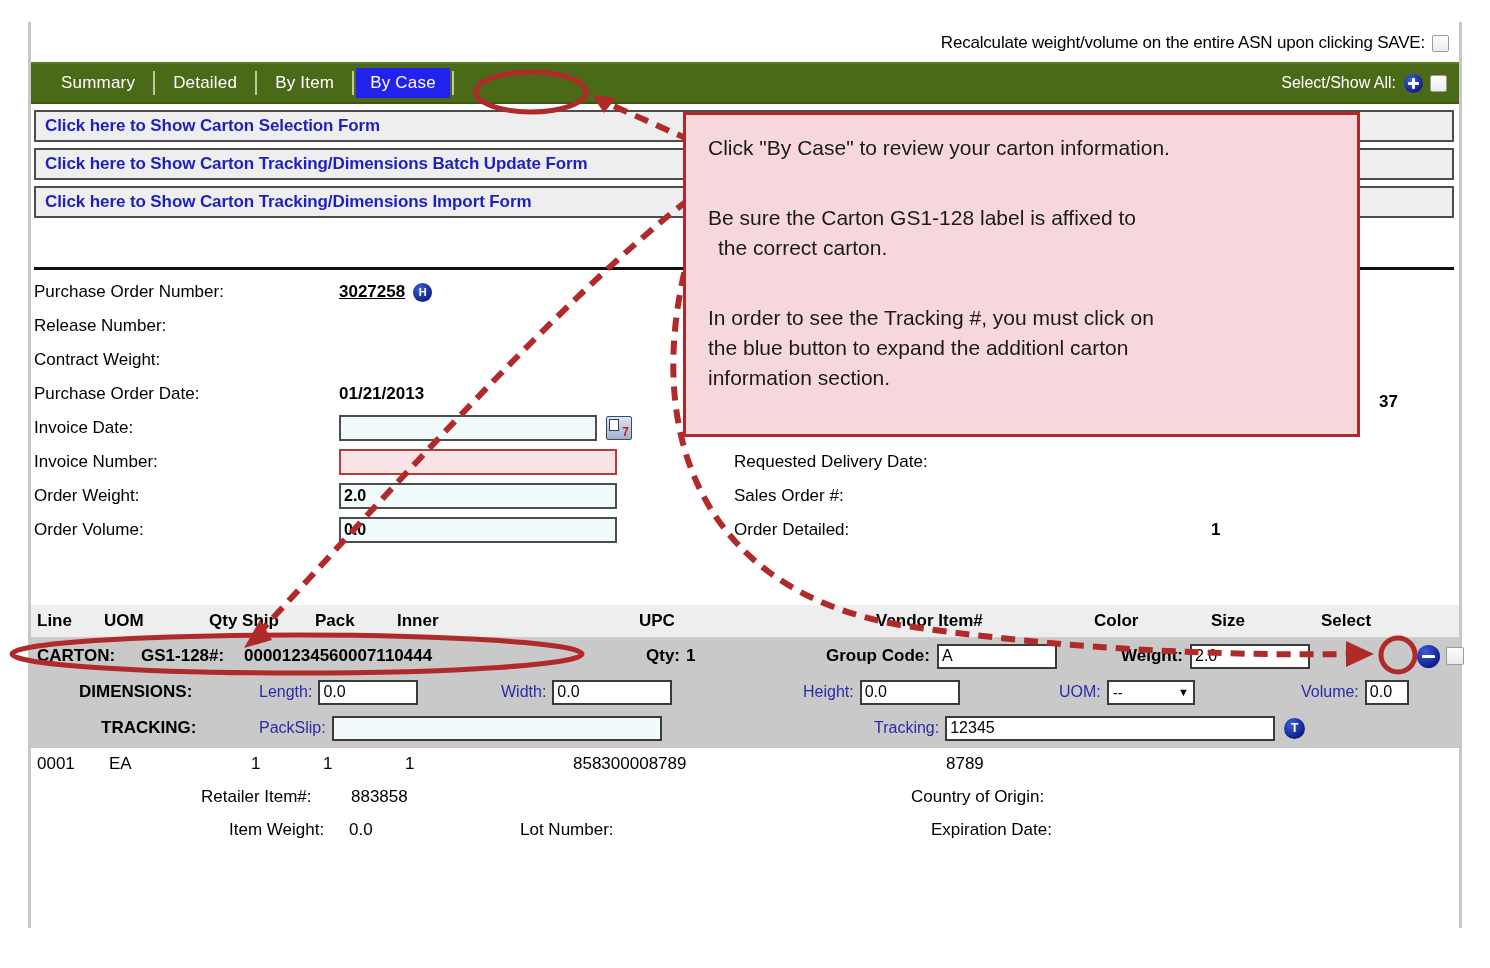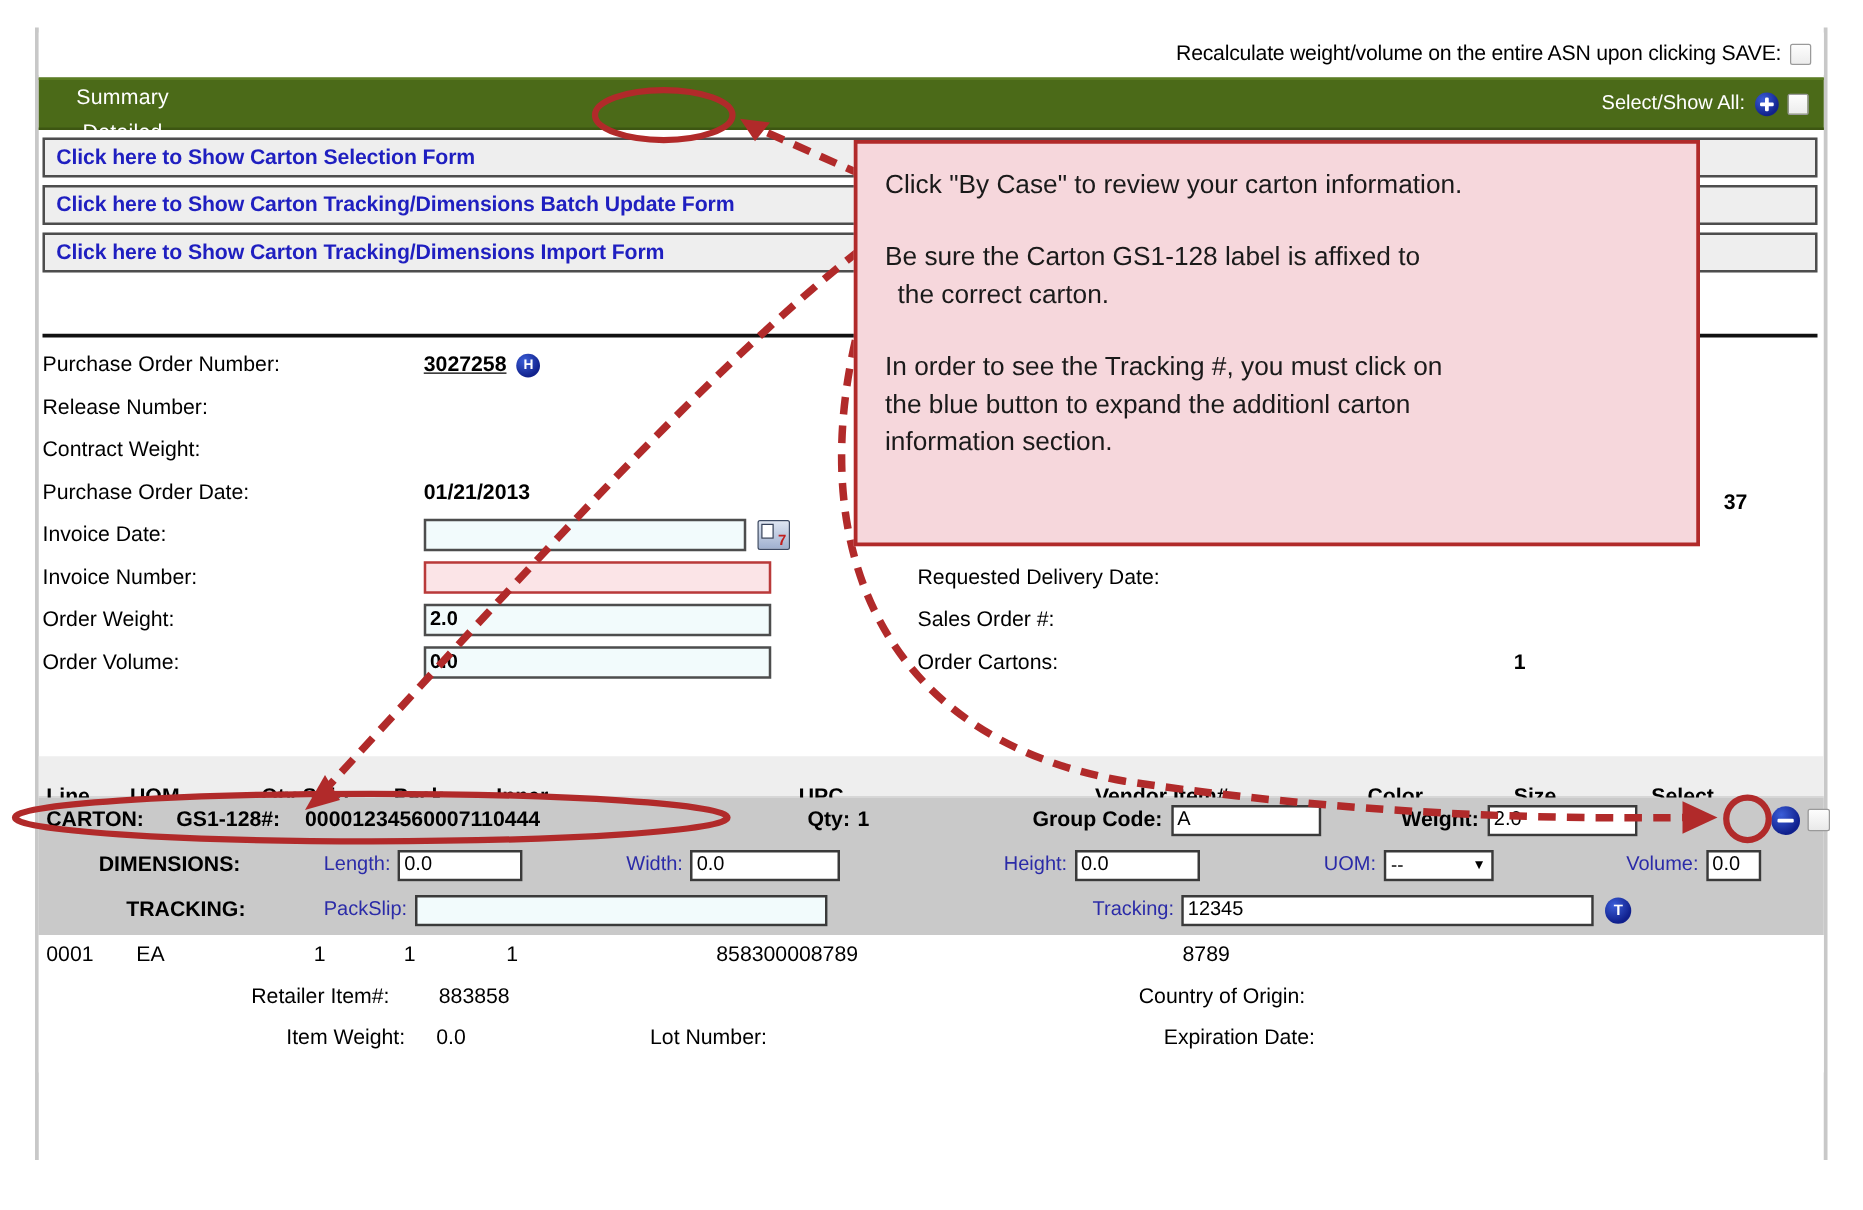--- a/index.html
+++ b/index.html
@@ -45,21 +45,21 @@
 
   
   .tabbar{
     position:absolute;left:31px;top:62px;width:1428px;height:42px;
     background:#4b6a18;
     border-top:2px solid #5b7d22;
     border-bottom:2px solid #3d5612;
     box-sizing:border-box;
     display:flex;align-items:center;
   }
-  .tabs{display:flex;align-items:center;height:100%;padding-left:14px;flex-direction:column;}
+  .tabs{display:flex;align-items:center;height:100%;padding-left:14px;}
   .tab{
     color:#ffffff;font-size:17px;
     padding:4px 16px;
     white-space:nowrap;
     letter-spacing:0.2px;
   }
   .tab.active{
     background:#2222ee;
     padding:5px 14px;
   }
@@ -149,21 +149,21 @@
     background:#ffffff;border:1px solid #35415a;
   }
 
   
   .tbl{position:absolute;left:31px;top:605px;width:1428px;}
   .thead{
     height:32px;background:#eeeeee;
     position:relative;border-bottom:1px solid #cfcfcf;
   }
   .th{
-    position:absolute;top:22px;font-size:17px;font-weight:bold;color:#000;
+    position:absolute;top:6px;font-size:17px;font-weight:bold;color:#000;
     white-space:nowrap;
   }
   .carton-block{background:#c9c9c9;position:relative;padding-bottom:2px;}
   .crow{height:36px;position:relative;}
   .cell{position:absolute;display:flex;align-items:center;height:36px;white-space:nowrap;}
   .lbl-b{font-size:17px;font-weight:bold;color:#000;}
   .lbl-blue{font-size:16px;color:#2b2ba8;}
   .tinp{
     height:25px;border:2px solid #3a3a3a;background:#ffffff;
     box-sizing:border-box;font-size:16px;padding:0 3px;color:#000;
@@ -206,21 +206,21 @@
     background:#f6d7dc;
     border:3px solid #b12a2a;
     box-sizing:border-box;
     padding:18px 20px 0 22px;
   }
   .tooltip p{
     margin:0 0 0 0;
     font-size:21px;color:#1a1a1a;line-height:30px;
     font-family:"Liberation Sans", sans-serif;
   }
-  .tooltip p.gap{margin-top:28px;}
+  .tooltip p.gap{margin-top:40px;}
   .tooltip p.indent{text-indent:10px;}
 </style>
 </head>
 <body>
 
 <div class="screen">
   <div class="page-frame"></div>
 
   <div class="recalc-bar">
     <span class="recalc-label">Recalculate weight/volume on the entire ASN upon clicking SAVE:</span>
@@ -308,21 +308,21 @@
       </div>
       <div class="frow">
         <div class="flabel">Requested Delivery Date:</div>
         <div class="fval"></div>
       </div>
       <div class="frow">
         <div class="flabel">Sales Order #:</div>
         <div class="fval"></div>
       </div>
       <div class="frow">
-        <div class="flabel">Order Cartons:</div>
+        <div class="flabel">Order Detailed:</div>
         <div class="fval">1</div>
       </div>
     </div>
 
     <div style="position:absolute;left:1345px;top:117px;font-size:17px;font-weight:bold;color:#000;">37</div>
   </div>
 
   <div class="tbl">
     <div class="thead">
       <div class="th" style="left:6px">Line</div>

